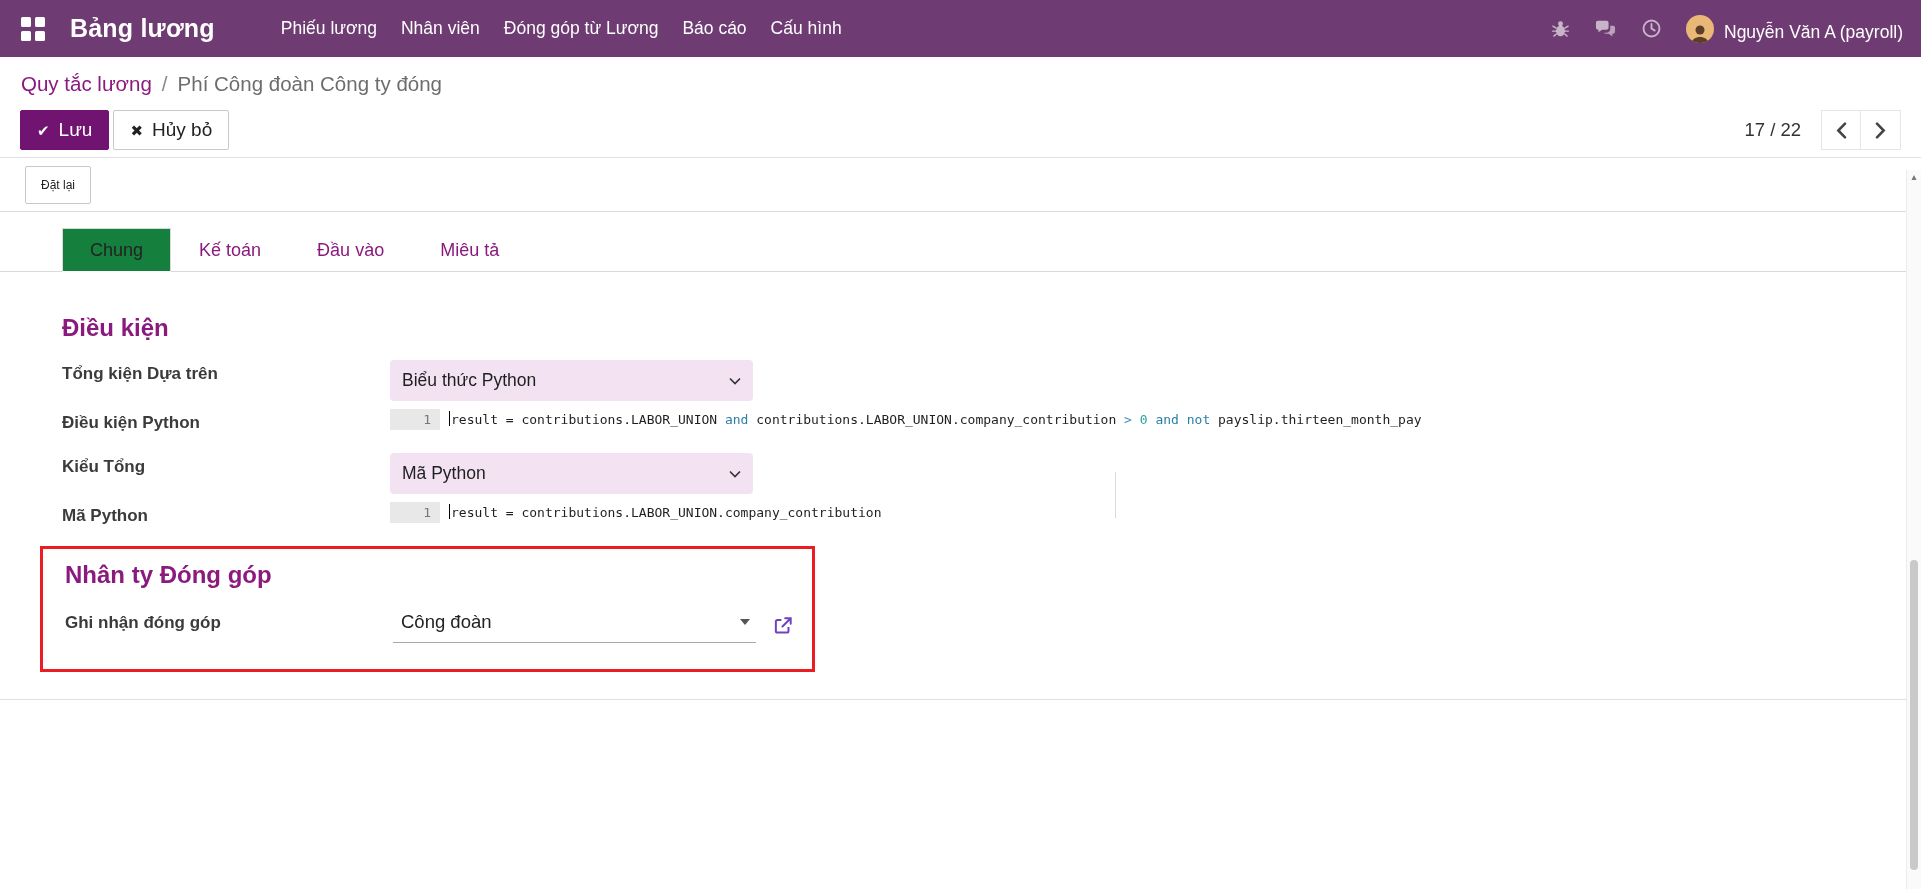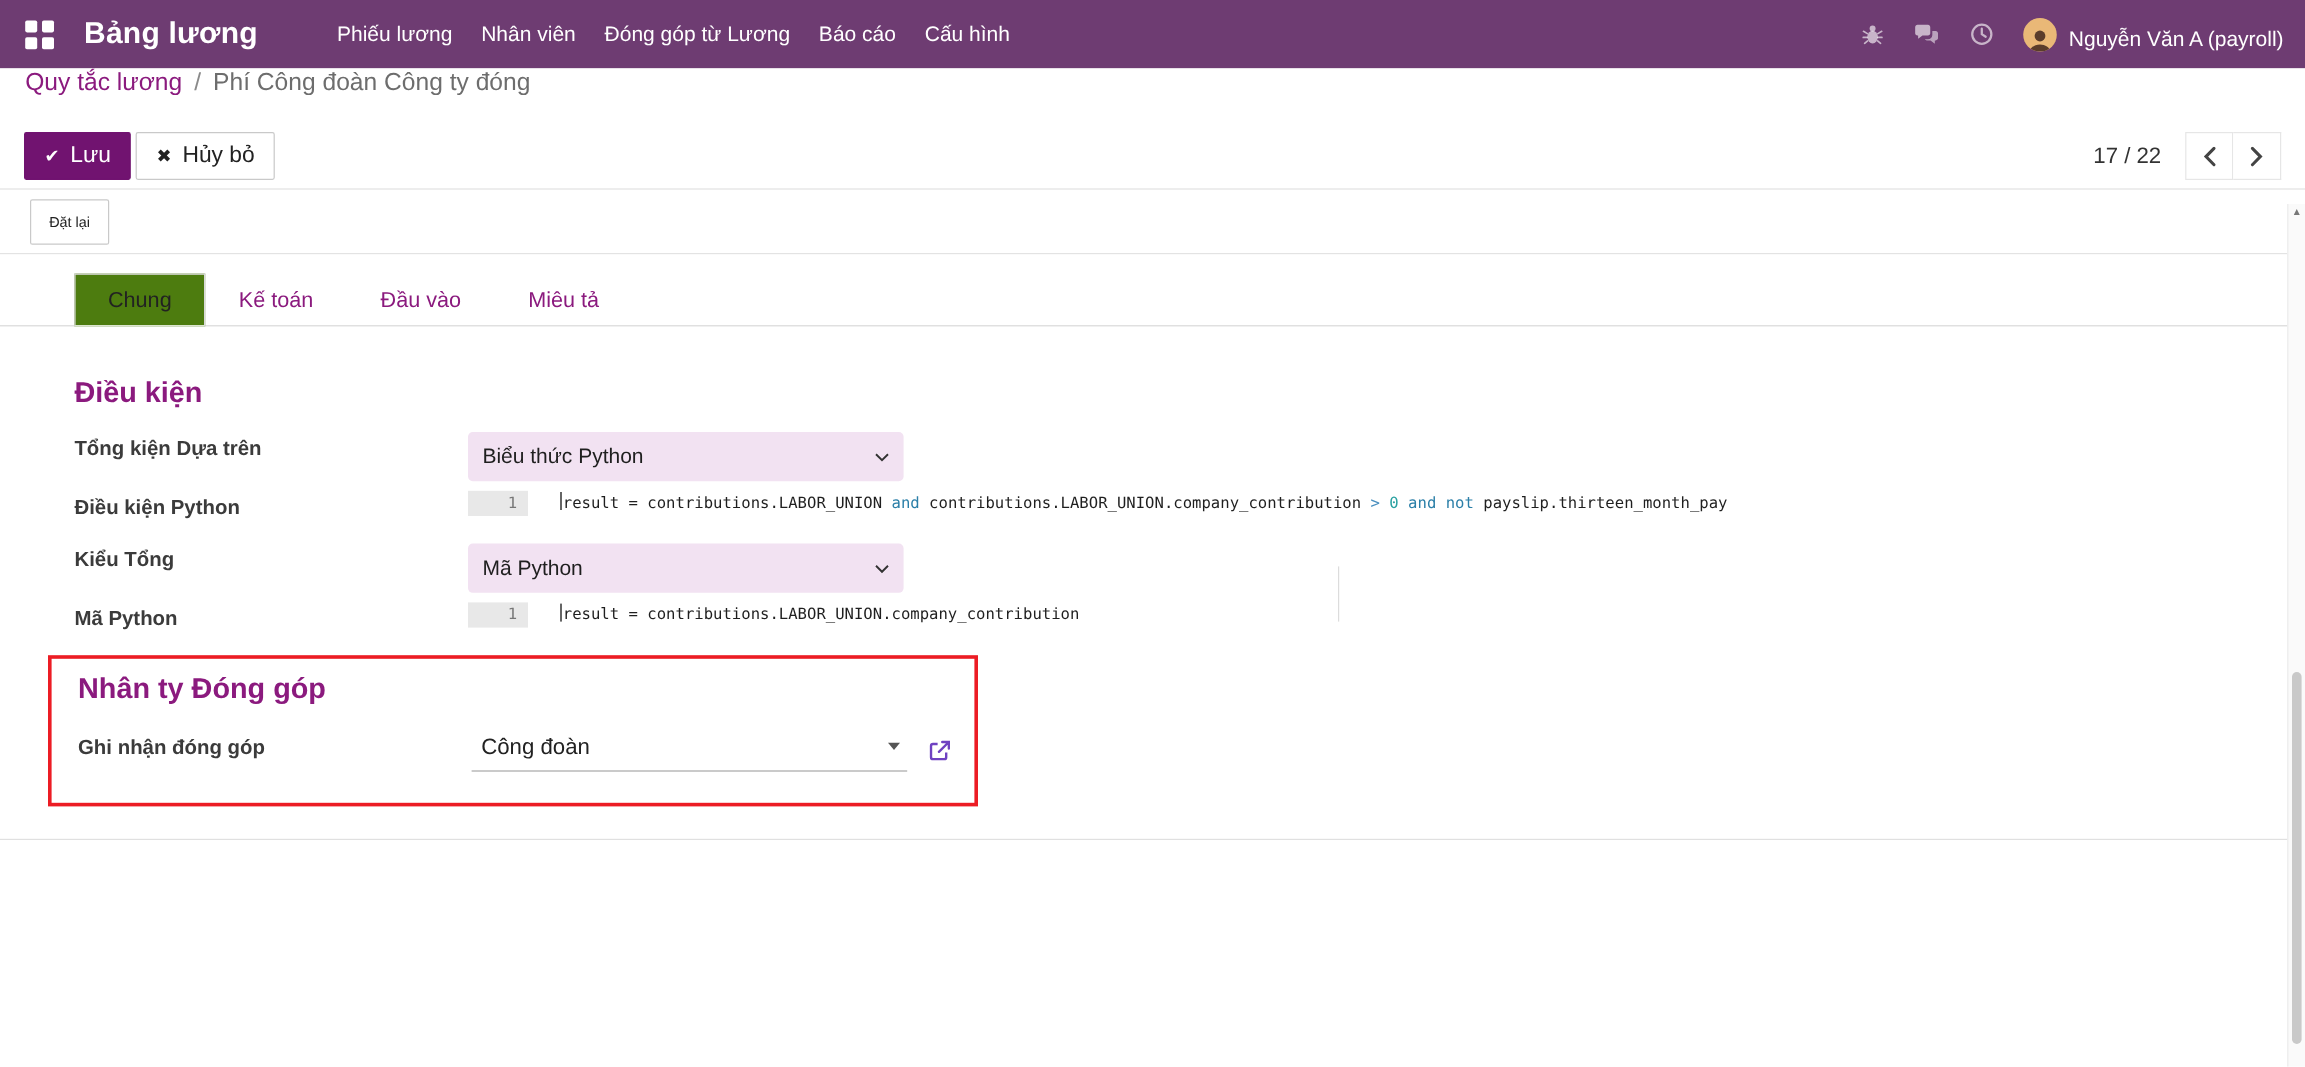--- a/index.html
+++ b/index.html
@@ -26,21 +26,21 @@
   .apps-grid i{width:10px;height:10px;background:#fff;border-radius:1.5px;display:block}
   .app-name{color:#fff;font-size:25px;font-weight:700;margin:0 66px 0 22px;letter-spacing:.2px}
   .menu{display:flex;gap:24px;align-items:center}
   .menu-item{color:#fff;font-size:17.5px;text-decoration:none;cursor:pointer;padding:4px 0;white-space:nowrap}
   .nav-right{margin-left:auto;display:flex;align-items:center;gap:24px}
   .nav-icon{color:rgba(255,255,255,.62);display:flex;cursor:pointer}
   .user-menu{display:flex;align-items:flex-end;gap:10px;cursor:pointer}
   .avatar{width:28px;height:28px;border-radius:50%;background:#e9b877;overflow:hidden;display:flex;align-items:flex-end;justify-content:center;flex:none}
   .user-name{color:#fff;font-size:17.5px;white-space:nowrap}
   
-  .breadcrumb-bar{height:53px;display:flex;padding:0 21px;font-size:20.5px;background:#fff}
+  .breadcrumb-bar{height:53px;display:flex;align-items:center;padding:0 21px;font-size:20.5px;background:#fff}
   .breadcrumb-link{color:var(--accent);cursor:pointer}
   .breadcrumb-sep{color:#8a8a8a;margin:0 10px}
   .breadcrumb-current{color:#6d6d6d}
   
   .action-bar{height:48px;display:flex;align-items:flex-start;padding:0 20px;border-bottom:1px solid #e2e2e2}
   .btn{font-family:inherit;font-size:19px;height:40px;display:inline-flex;align-items:center;gap:9px;padding:0 16px;border-radius:2px;cursor:pointer;white-space:nowrap}
   .btn-save{background:var(--save-btn-bg);color:#fff;border:1px solid var(--save-btn-bg)}
   .btn-discard{background:#fff;color:#222;border:1px solid #c9c9c9;margin-left:4px}
   .btn-ico{font-size:15px;line-height:1}
   .pager{margin-left:auto;display:flex;align-items:center;gap:20px}
@@ -48,32 +48,32 @@
   .pager-buttons{display:flex}
   .pager-btn{width:40px;height:40px;background:#fff;border:1px solid #e6e6e6;display:flex;align-items:center;justify-content:center;cursor:pointer}
   .pager-btn + .pager-btn{border-left:none}
   
   .reset-bar{height:54px;display:flex;align-items:center;padding:0 25px;border-bottom:1px solid #dcdcdc}
   .btn-reset{background:#fff;border:1px solid #c9c9c9;font-family:inherit;font-size:12px;height:38px;padding:0 15px;border-radius:2px;color:#222;cursor:pointer}
   
   .sheet{position:relative;height:488px;background:#fff;border-bottom:1px solid #e0e0e0}
   .tabs{display:flex;padding:16px 0 0 62px;border-bottom:1px solid #d9d9d9}
   .tab{padding:0 27px;height:44px;display:flex;align-items:center;font-size:18px;color:var(--accent);cursor:pointer;margin-bottom:-1px;border:1px solid transparent;background:transparent;white-space:nowrap}
-  .tab.active{color:#222;background:#4d7c0f;border-color:#d9d9d9;border-bottom-color:#fff}
+  .tab.active{color:#222;background:#15803d;border-color:#d9d9d9;border-bottom-color:#fff}
   .form{padding:42px 0 0 62px}
   .section-title{color:var(--accent);font-size:24px;font-weight:700;margin:0 0 18px}
   .section-title.mt{margin-top:16px}
   .field-row{display:flex;align-items:flex-start;margin-bottom:8px}
   .field-row.code-row{margin-bottom:20px}
   .field-label{width:328px;flex:none;font-size:17px;font-weight:600;color:#3b3b3b;padding-top:4px}
   .select-widget{width:363px;height:41px;background:var(--select-bg);border-radius:4px;display:flex;align-items:center;justify-content:space-between;padding:0 12px;cursor:pointer}
   .select-value{font-size:17.5px;color:#1f1f1f}
   .code-editor{display:flex;align-items:stretch;font-family:"DejaVu Sans Mono",monospace;font-size:13px;line-height:21px;cursor:text}
   .gutter{width:50px;background:#e8e8e8;color:#777;text-align:right;padding-right:9px;flex:none}
-  .code-content{padding-left:27px;white-space:pre;color:#1f1f1f}
+  .code-content{padding-left:9px;white-space:pre;color:#1f1f1f}
   .has-cursor::before{content:"";display:inline-block;width:0;border-left:1.6px solid #000;height:15px;vertical-align:-2px;margin-right:1px}
   .tok-kw{color:var(--keyword)}
   .tok-num{color:var(--number)}
   .tok-op{color:var(--operator)}
   .highlight-box{width:775px;margin-left:-22px;margin-top:14px;border:3px solid var(--highlight-border);padding:8px 0 18px 22px}
   .highlight-box .section-title{margin:4px 0 20px}
   .m2o-wrap{display:flex;align-items:center}
   .m2o{width:363px;display:flex;align-items:center;justify-content:space-between;border-bottom:1px solid #a8a8a8;padding:2px 6px 9px 8px;cursor:pointer}
   .m2o-value{font-size:18.5px;color:#222}
   .m2o-caret{width:0;height:0;border-left:5px solid transparent;border-right:5px solid transparent;border-top:6px solid #555}

